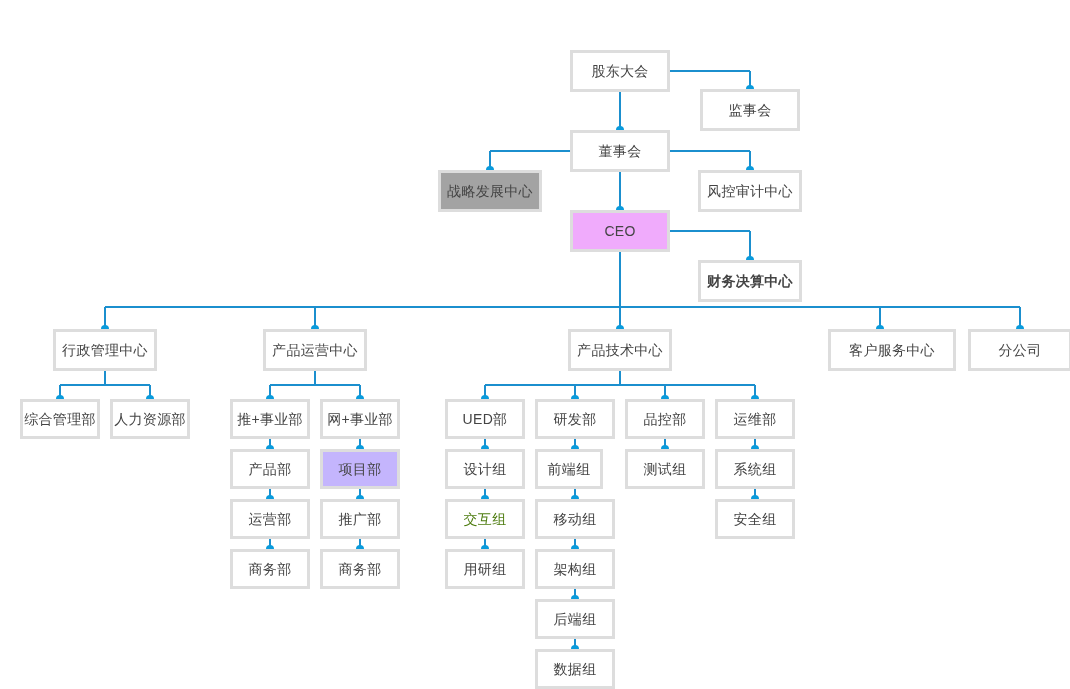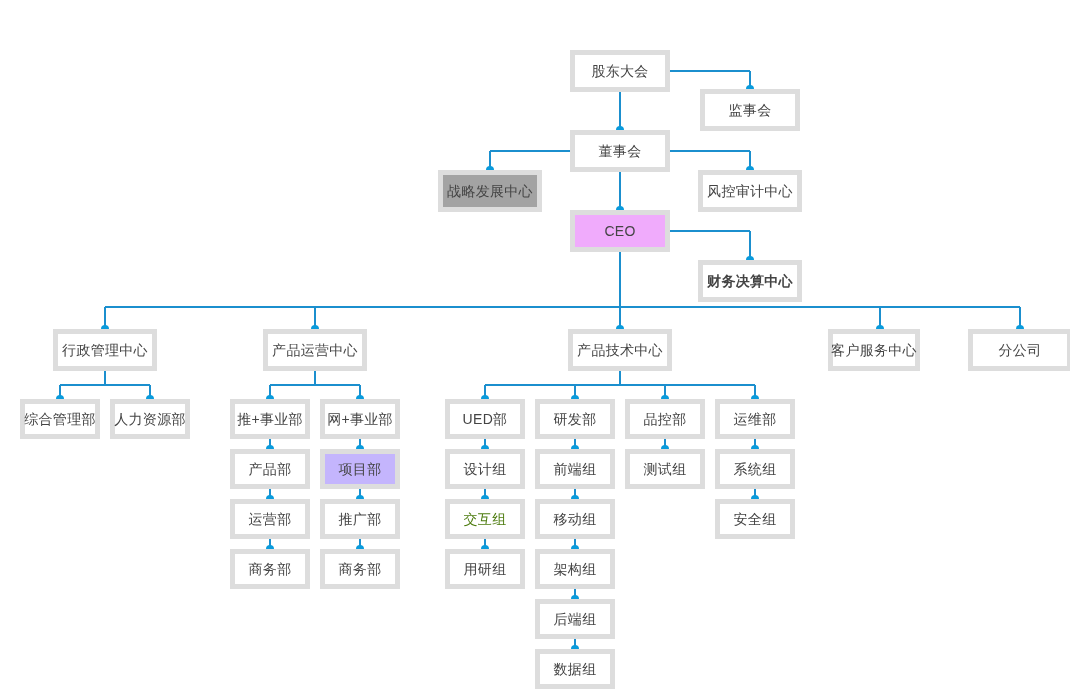--- a/index.html
+++ b/index.html
@@ -22,21 +22,21 @@
     position: absolute;
     left: 0;
     top: 0;
     width: 1070px;
     height: 689px;
     pointer-events: none;
   }
   .node-box {
     position: absolute;
     box-sizing: border-box;
-    border: 5px solid #a16207;
+    border: 3px solid #a16207;
     background: #ffffff;
     display: flex;
     align-items: center;
     justify-content: center;
     color: #444444;
     font-size: 14px;
     line-height: 1;
     letter-spacing: 0.3px;
     white-space: nowrap;
     cursor: default;
@@ -136,38 +136,38 @@
       <div class="node-box" style="left: 570px; top: 50px; width: 100px; height: 42px; border-color: rgb(221, 221, 221); background: rgb(255, 255, 255); color: rgb(68, 68, 68); font-size: 14px;">股东大会</div>
       <div class="node-box" style="left: 700px; top: 89px; width: 100px; height: 42px; border-color: rgb(221, 221, 221); background: rgb(255, 255, 255); color: rgb(68, 68, 68); font-size: 14px;">监事会</div>
       <div class="node-box" style="left: 570px; top: 130px; width: 100px; height: 42px; border-color: rgb(221, 221, 221); background: rgb(255, 255, 255); color: rgb(68, 68, 68); font-size: 14px;">董事会</div>
       <div class="node-box" style="left: 438px; top: 170px; width: 104px; height: 42px; border-color: rgb(221, 221, 221); background: #a3a3a3; color: rgb(68, 68, 68); font-size: 14px;">战略发展中心</div>
       <div class="node-box" style="left: 698px; top: 170px; width: 104px; height: 42px; border-color: rgb(221, 221, 221); background: rgb(255, 255, 255); color: rgb(68, 68, 68); font-size: 14px;">风控审计中心</div>
       <div class="node-box" style="left: 570px; top: 210px; width: 100px; height: 42px; border-color: rgb(221, 221, 221); background: #f0abfc; color: rgb(68, 68, 68); font-size: 14px;">CEO</div>
       <div class="node-box" style="left: 698px; top: 260px; width: 104px; height: 42px; border-color: rgb(221, 221, 221); background: rgb(255, 255, 255); color: rgb(68, 68, 68); font-size: 14px; font-weight: bold;">财务决算中心</div>
       <div class="node-box" style="left: 53px; top: 329px; width: 104px; height: 42px; border-color: rgb(221, 221, 221); background: rgb(255, 255, 255); color: rgb(68, 68, 68); font-size: 14px;">行政管理中心</div>
       <div class="node-box" style="left: 263px; top: 329px; width: 104px; height: 42px; border-color: rgb(221, 221, 221); background: rgb(255, 255, 255); color: rgb(68, 68, 68); font-size: 14px;">产品运营中心</div>
       <div class="node-box" style="left: 568px; top: 329px; width: 104px; height: 42px; border-color: rgb(221, 221, 221); background: rgb(255, 255, 255); color: rgb(68, 68, 68); font-size: 14px;">产品技术中心</div>
-      <div class="node-box" style="left: 828px; top: 329px; width: 92px; height: 42px; border-color: rgb(221, 221, 221); background: rgb(255, 255, 255); color: rgb(68, 68, 68); font-size: 14px;">客户服务中心</div>
+      <div class="node-box" style="left: 828px; top: 329px; width: 128px; height: 42px; border-color: rgb(221, 221, 221); background: rgb(255, 255, 255); color: rgb(68, 68, 68); font-size: 14px;">客户服务中心</div>
       <div class="node-box" style="left: 968px; top: 329px; width: 104px; height: 42px; border-color: rgb(221, 221, 221); background: rgb(255, 255, 255); color: rgb(68, 68, 68); font-size: 14px;">分公司</div>
       <div class="node-box" style="left: 20px; top: 399px; width: 80px; height: 40px; border-color: rgb(221, 221, 221); background: rgb(255, 255, 255); color: rgb(68, 68, 68); font-size: 14px;">综合管理部</div>
       <div class="node-box" style="left: 110px; top: 399px; width: 80px; height: 40px; border-color: rgb(221, 221, 221); background: rgb(255, 255, 255); color: rgb(68, 68, 68); font-size: 14px;">人力资源部</div>
       <div class="node-box" style="left: 230px; top: 399px; width: 80px; height: 40px; border-color: rgb(221, 221, 221); background: rgb(255, 255, 255); color: rgb(68, 68, 68); font-size: 14px;">推+事业部</div>
       <div class="node-box" style="left: 230px; top: 449px; width: 80px; height: 40px; border-color: rgb(221, 221, 221); background: rgb(255, 255, 255); color: rgb(68, 68, 68); font-size: 14px;">产品部</div>
       <div class="node-box" style="left: 230px; top: 499px; width: 80px; height: 40px; border-color: rgb(221, 221, 221); background: rgb(255, 255, 255); color: rgb(68, 68, 68); font-size: 14px;">运营部</div>
       <div class="node-box" style="left: 230px; top: 549px; width: 80px; height: 40px; border-color: rgb(221, 221, 221); background: rgb(255, 255, 255); color: rgb(68, 68, 68); font-size: 14px;">商务部</div>
       <div class="node-box" style="left: 320px; top: 399px; width: 80px; height: 40px; border-color: rgb(221, 221, 221); background: rgb(255, 255, 255); color: rgb(68, 68, 68); font-size: 14px;">网+事业部</div>
       <div class="node-box" style="left: 320px; top: 449px; width: 80px; height: 40px; border-color: rgb(221, 221, 221); background: #c4b5fd; color: rgb(68, 68, 68); font-size: 14px;">项目部</div>
       <div class="node-box" style="left: 320px; top: 499px; width: 80px; height: 40px; border-color: rgb(221, 221, 221); background: rgb(255, 255, 255); color: rgb(68, 68, 68); font-size: 14px;">推广部</div>
       <div class="node-box" style="left: 320px; top: 549px; width: 80px; height: 40px; border-color: rgb(221, 221, 221); background: rgb(255, 255, 255); color: rgb(68, 68, 68); font-size: 14px;">商务部</div>
       <div class="node-box" style="left: 445px; top: 399px; width: 80px; height: 40px; border-color: rgb(221, 221, 221); background: rgb(255, 255, 255); color: rgb(68, 68, 68); font-size: 14px;">UED部</div>
       <div class="node-box" style="left: 445px; top: 449px; width: 80px; height: 40px; border-color: rgb(221, 221, 221); background: rgb(255, 255, 255); color: rgb(68, 68, 68); font-size: 14px;">设计组</div>
       <div class="node-box" style="left: 445px; top: 499px; width: 80px; height: 40px; border-color: rgb(221, 221, 221); background: rgb(255, 255, 255); color: #4d7c0f; font-size: 14px;">交互组</div>
       <div class="node-box" style="left: 445px; top: 549px; width: 80px; height: 40px; border-color: rgb(221, 221, 221); background: rgb(255, 255, 255); color: rgb(68, 68, 68); font-size: 14px;">用研组</div>
       <div class="node-box" style="left: 535px; top: 399px; width: 80px; height: 40px; border-color: rgb(221, 221, 221); background: rgb(255, 255, 255); color: rgb(68, 68, 68); font-size: 14px;">研发部</div>
-      <div class="node-box" style="left: 535px; top: 449px; width: 80px; height: 40px; border-color: rgb(221, 221, 221); background: rgb(255, 255, 255); color: rgb(68, 68, 68); font-size: 14px;">前端组</div>
+      <div class="node-box" style="left: 535px; top: 449px; width: 68px; height: 40px; border-color: rgb(221, 221, 221); background: rgb(255, 255, 255); color: rgb(68, 68, 68); font-size: 14px;">前端组</div>
       <div class="node-box" style="left: 535px; top: 499px; width: 80px; height: 40px; border-color: rgb(221, 221, 221); background: rgb(255, 255, 255); color: rgb(68, 68, 68); font-size: 14px;">移动组</div>
       <div class="node-box" style="left: 535px; top: 549px; width: 80px; height: 40px; border-color: rgb(221, 221, 221); background: rgb(255, 255, 255); color: rgb(68, 68, 68); font-size: 14px;">架构组</div>
       <div class="node-box" style="left: 535px; top: 599px; width: 80px; height: 40px; border-color: rgb(221, 221, 221); background: rgb(255, 255, 255); color: rgb(68, 68, 68); font-size: 14px;">后端组</div>
       <div class="node-box" style="left: 535px; top: 649px; width: 80px; height: 40px; border-color: rgb(221, 221, 221); background: rgb(255, 255, 255); color: rgb(68, 68, 68); font-size: 14px;">数据组</div>
       <div class="node-box" style="left: 625px; top: 399px; width: 80px; height: 40px; border-color: rgb(221, 221, 221); background: rgb(255, 255, 255); color: rgb(68, 68, 68); font-size: 14px;">品控部</div>
       <div class="node-box" style="left: 625px; top: 449px; width: 80px; height: 40px; border-color: rgb(221, 221, 221); background: rgb(255, 255, 255); color: rgb(68, 68, 68); font-size: 14px;">测试组</div>
       <div class="node-box" style="left: 715px; top: 399px; width: 80px; height: 40px; border-color: rgb(221, 221, 221); background: rgb(255, 255, 255); color: rgb(68, 68, 68); font-size: 14px;">运维部</div>
       <div class="node-box" style="left: 715px; top: 449px; width: 80px; height: 40px; border-color: rgb(221, 221, 221); background: rgb(255, 255, 255); color: rgb(68, 68, 68); font-size: 14px;">系统组</div>
       <div class="node-box" style="left: 715px; top: 499px; width: 80px; height: 40px; border-color: rgb(221, 221, 221); background: rgb(255, 255, 255); color: rgb(68, 68, 68); font-size: 14px;">安全组</div>
     </div>

